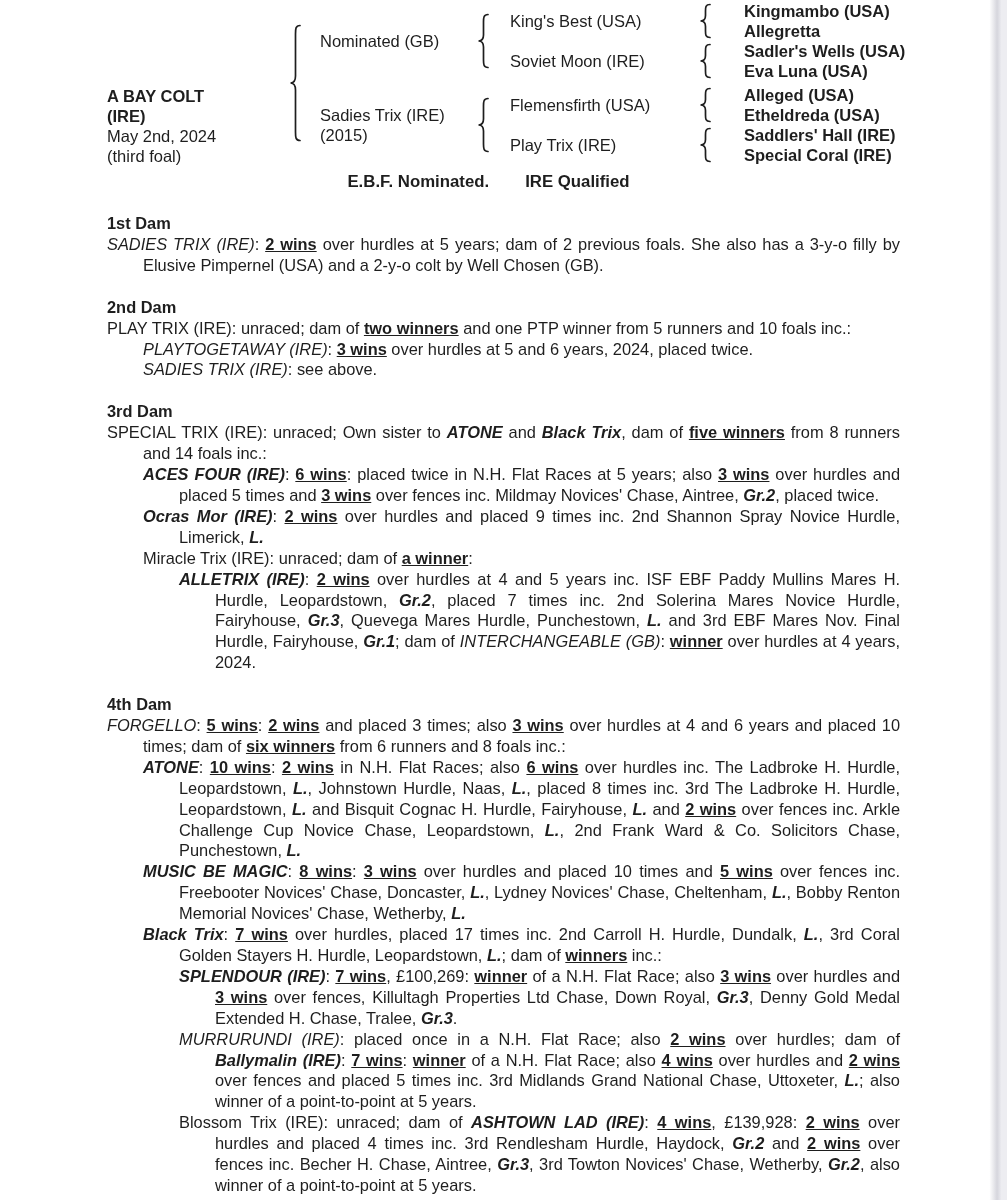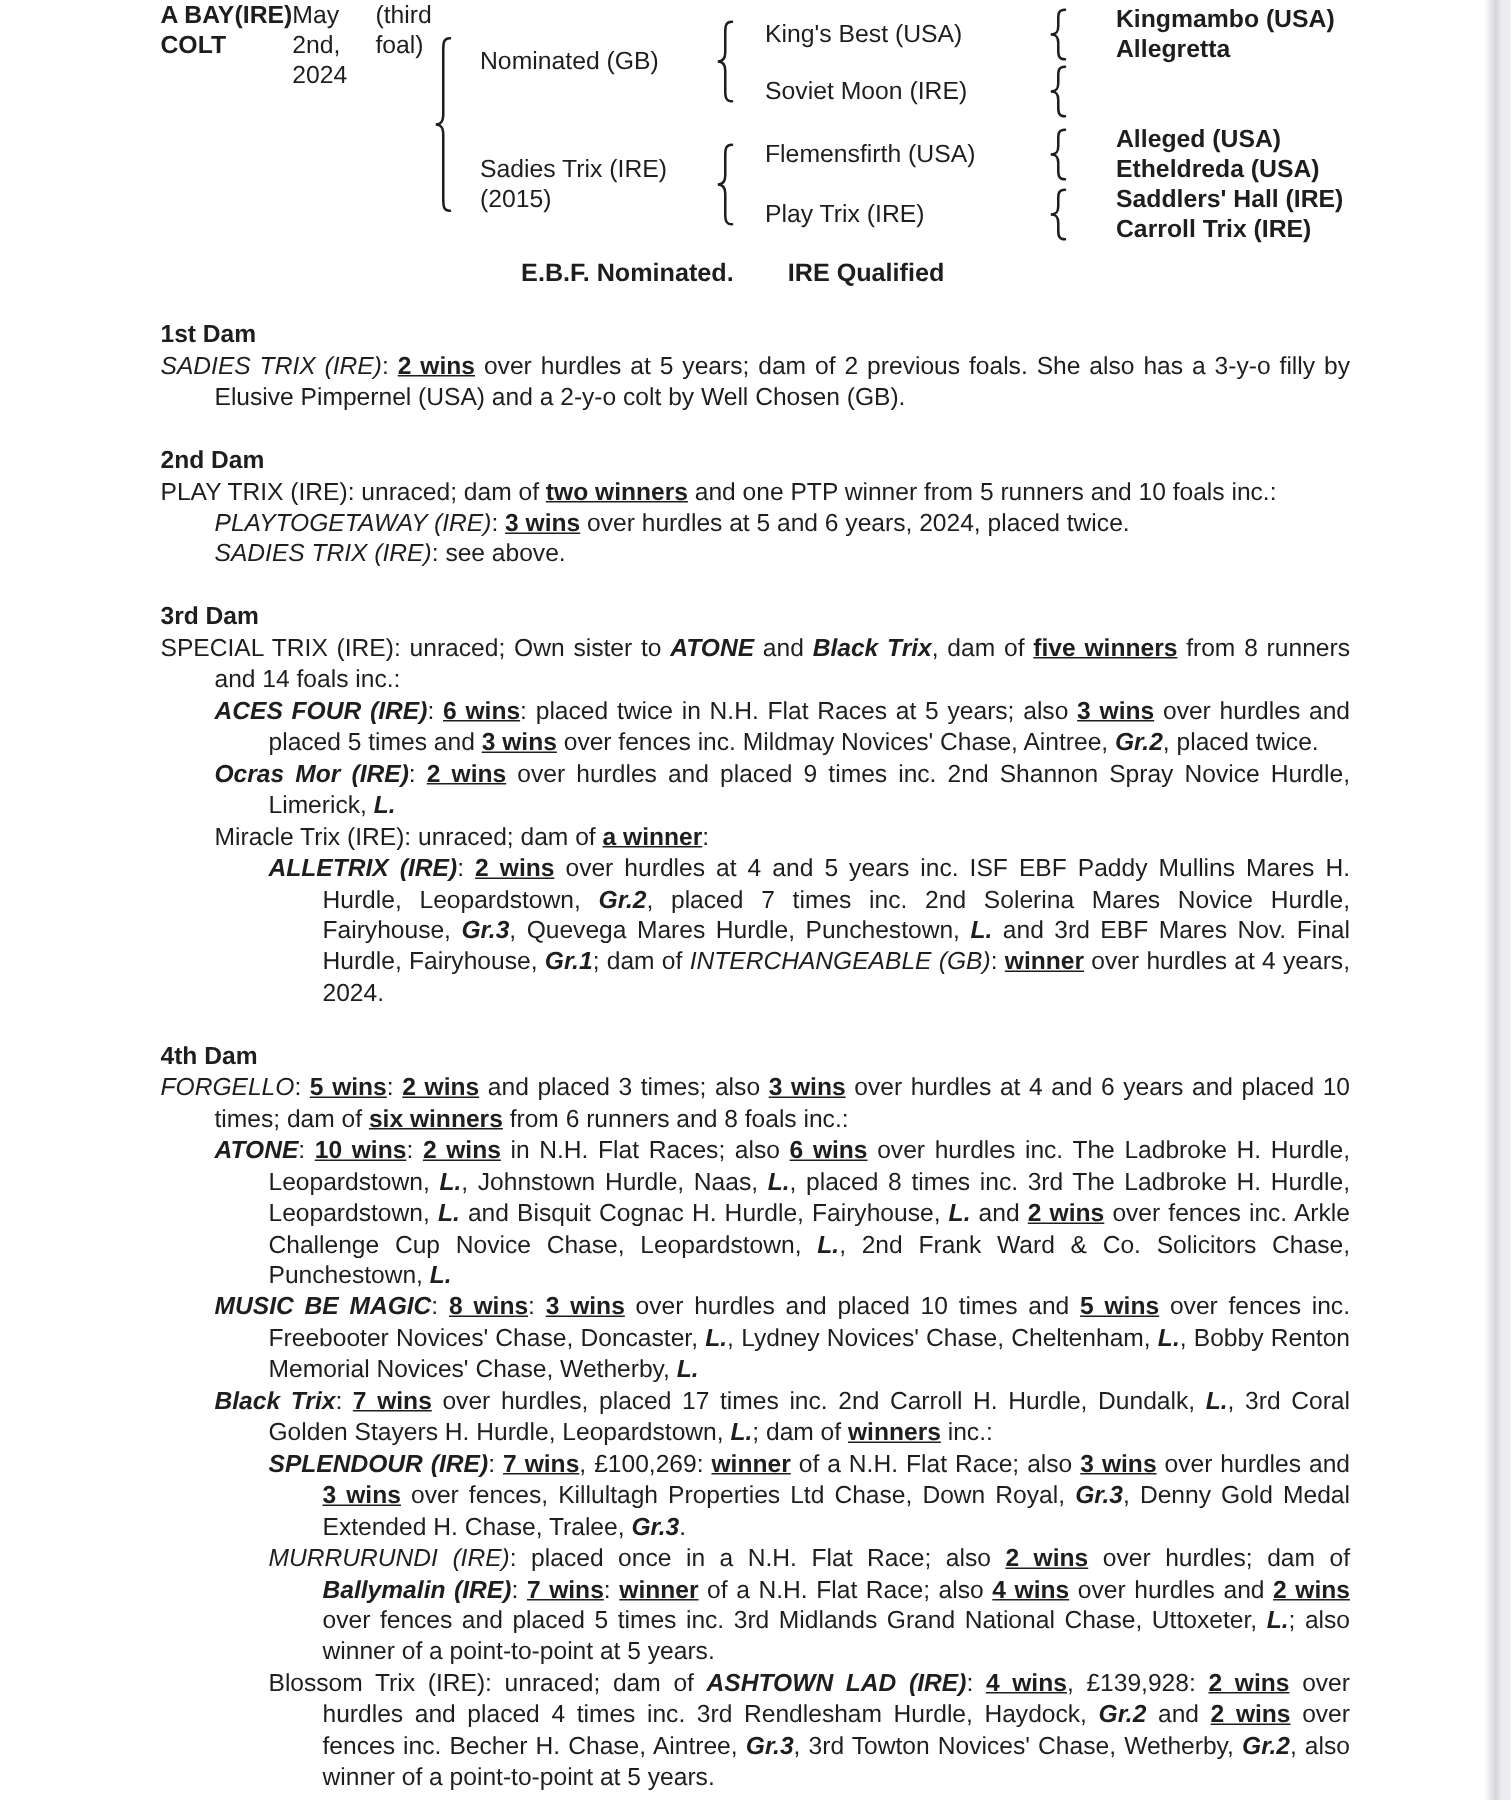--- a/index.html
+++ b/index.html
@@ -32,22 +32,22 @@
   .ped {
     display: flex;
     align-items: stretch;
     font-size: 16.5px;
     line-height: 20px;
     height: 166px;
   }
   .ped-subject {
     flex: 0 0 181px;
     display: flex;
-    flex-direction: row;
-    justify-content: space-between;
+    flex-direction: column;
+    justify-content: flex-end;
   }
   .ped-subject .bold { font-weight: bold; }
   .brace {
     flex: 0 0 18px;
     display: flex;
     align-items: center;
     justify-content: flex-start;
   }
   .brace svg { width: 14px; display: block; }
   .gen1 { display: flex; flex-direction: column; justify-content: center; }
@@ -152,20 +152,24 @@
               <div class="g3name">Allegretta</div>
             </div>
           </div>
           <div class="g2group">
             <div class="g2name">Soviet Moon (IRE)</div>
             <div class="brace">
               <svg viewBox="0 0 14 36" width="14" height="36" preserveAspectRatio="none">
                 <path d="M12 1.5 C7.5 1.5 7.5 4.5 7.5 8 L7.5 12.5 C7.5 16.5 6.2 18 2.5 18 C6.2 18 7.5 19.5 7.5 23.5 L7.5 28 C7.5 31.5 7.5 34.5 12 34.5" fill="none" stroke="#1e1e1e" stroke-width="1.7" stroke-linecap="round"></path>
               </svg>
             </div>
+            <div class="g3col">
+              <div class="g3name">Sadler's Wells (USA)</div>
+              <div class="g3name">Eva Luna (USA)</div>
+            </div>
           </div>
         </div>
       </div>
 
       <div class="g1group">
         <div class="g1name">
           <div>Sadies Trix (IRE)</div>
           <div>(2015)</div>
         </div>
         <div class="brace">
@@ -188,21 +192,21 @@
           </div>
           <div class="g2group">
             <div class="g2name">Play Trix (IRE)</div>
             <div class="brace">
               <svg viewBox="0 0 14 36" width="14" height="36" preserveAspectRatio="none">
                 <path d="M12 1.5 C7.5 1.5 7.5 4.5 7.5 8 L7.5 12.5 C7.5 16.5 6.2 18 2.5 18 C6.2 18 7.5 19.5 7.5 23.5 L7.5 28 C7.5 31.5 7.5 34.5 12 34.5" fill="none" stroke="#1e1e1e" stroke-width="1.7" stroke-linecap="round"></path>
               </svg>
             </div>
             <div class="g3col">
               <div class="g3name">Saddlers' Hall (IRE)</div>
-              <div class="g3name">Carroll Trix (IRE)</div>
+              <div class="g3name">Special Coral (IRE)</div>
             </div>
           </div>
         </div>
       </div>
 
     </div>
   </div>
 
   <div class="banner">
     <span>E.B.F. Nominated.</span>

